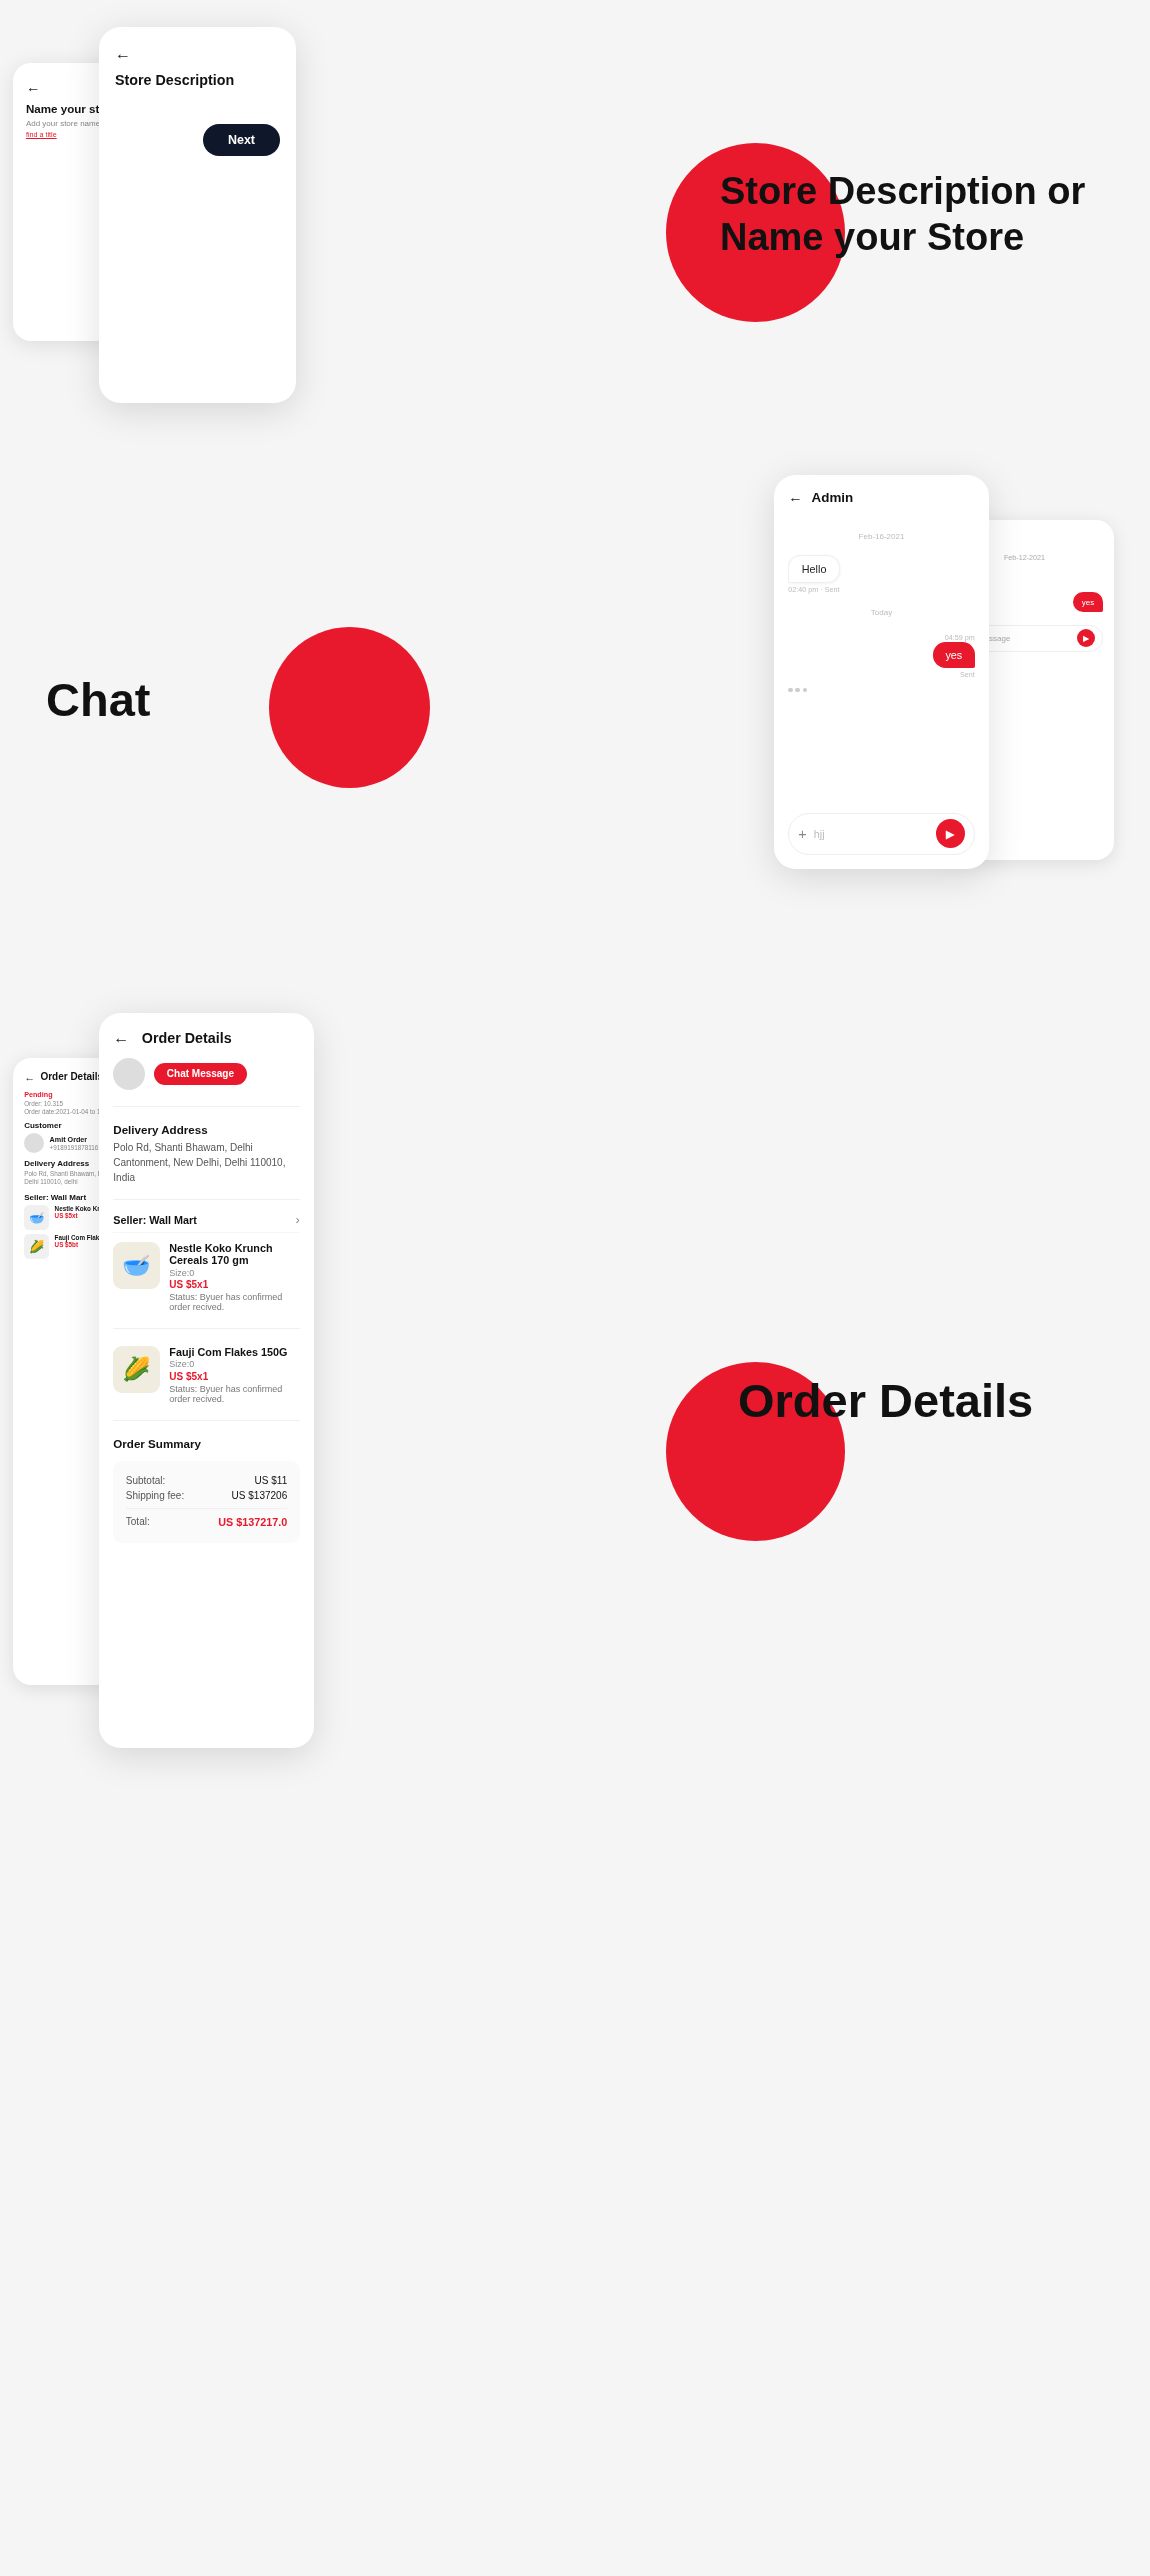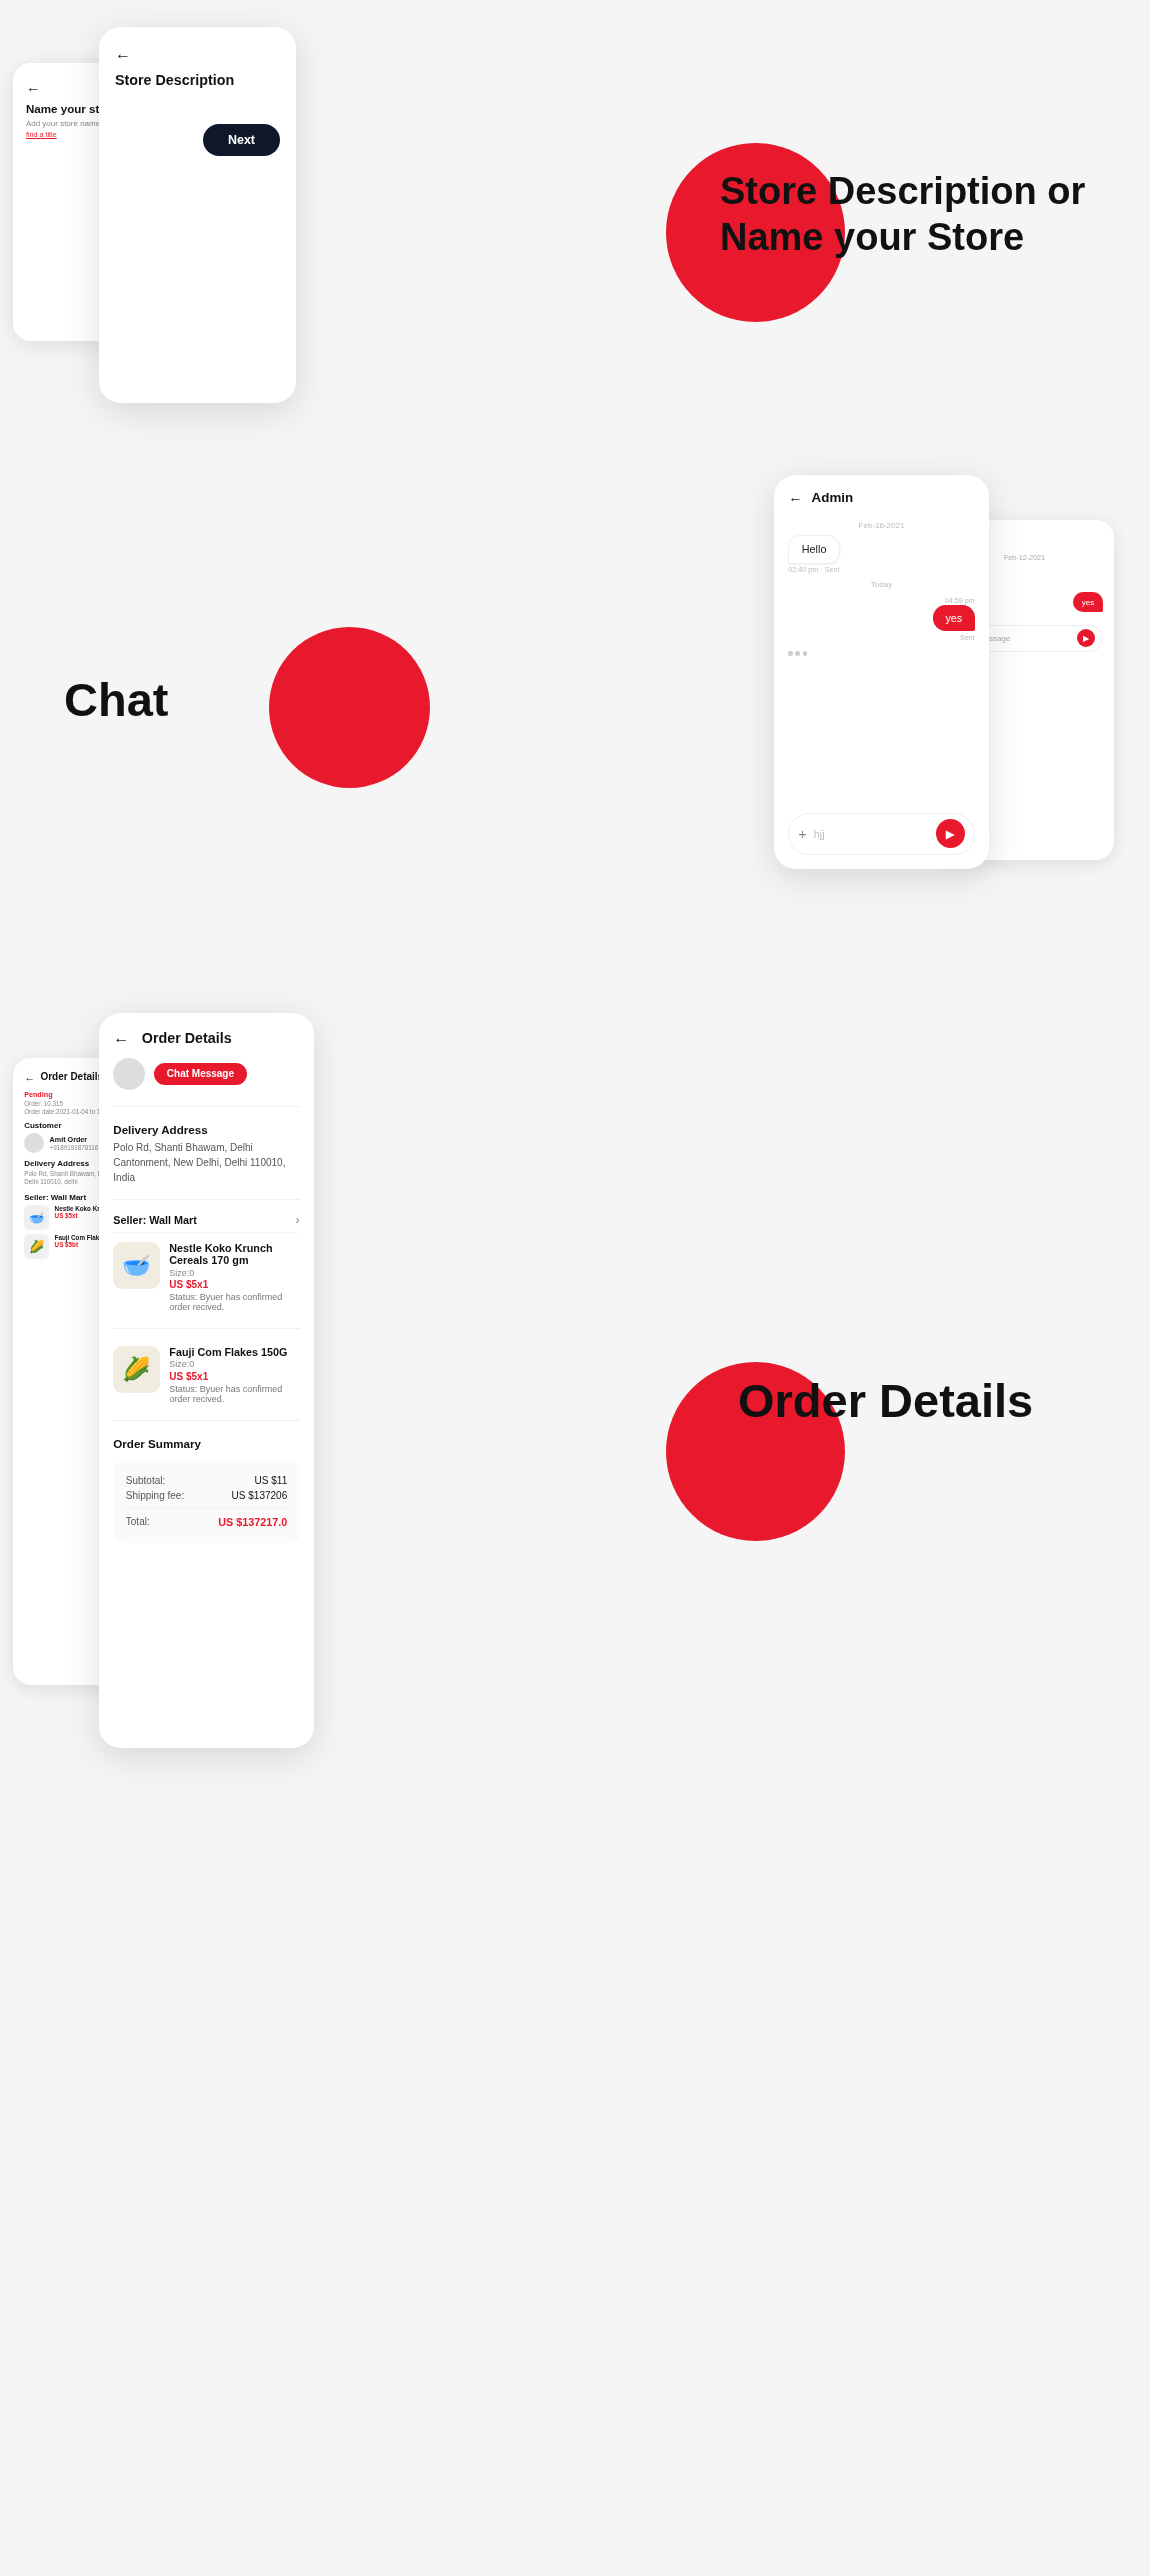--- a/index.html
+++ b/index.html
@@ -127,21 +127,21 @@
       position: relative;
       width: 100%;
       height: 502px;
       display: flex;
       align-items: center;
       padding: 36px 54px;
       margin-top: 18px;
     }
     .section-chat .chat-label {
       position: absolute;
-      left: 64px;
+      left: 46px;
       top: 50%;
       transform: translateY(-50%);
       font-size: 47px;
       font-weight: 800;
       color: #111;
     }
     .section-chat .red-circle {
       position: absolute;
       width: 161px;
       height: 161px;
@@ -254,21 +254,21 @@
     }
     .chat-phone-main .chat-header .admin-name {
       font-size: 13.4px;
       font-weight: 700;
       color: #111;
     }
     .chat-phone-main .date-divider {
       text-align: center;
       font-size: 8px;
       color: #bbb;
-      margin: 3px 0;
+      margin: 14px 0;
     }
     .chat-phone-main .msg-area {
       flex: 1;
       overflow: hidden;
     }
     .chat-phone-main .msg-left-wrap {
       display: flex;
       flex-direction: column;
       align-items: flex-start;
       margin: 5.4px 0;

